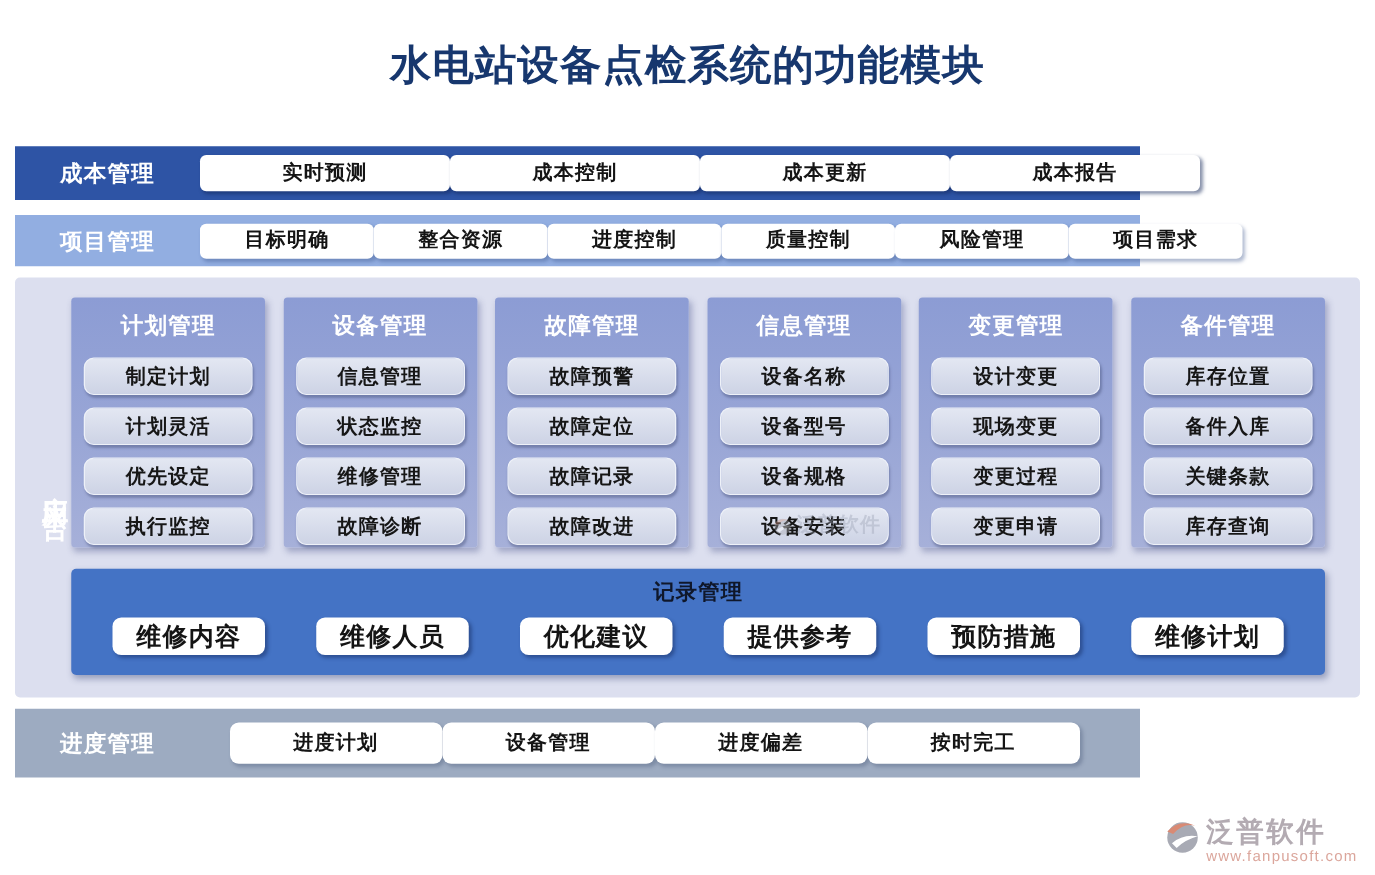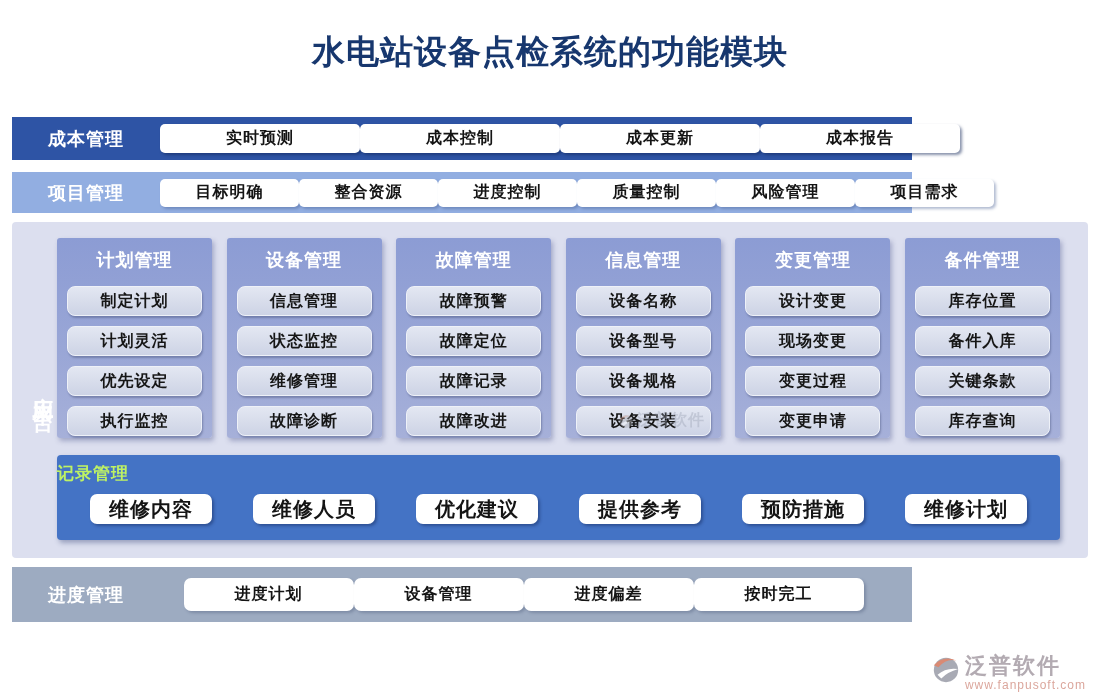--- a/index.html
+++ b/index.html
@@ -49,21 +49,21 @@
   .col-btn{
     width:135px;height:30px;margin-top:10px;border-radius:8px;cursor:pointer;
     background:linear-gradient(180deg,#e3e7f2 0%,#cdd3e5 100%);
     border:1px solid #eef1f8;box-shadow:1px 2px 2px rgba(60,70,110,0.4);
     font-family:inherit;font-size:16px;font-weight:600;color:#161616;letter-spacing:1px;
   }
   .record-bar{
     position:absolute;left:45px;top:233px;width:1003px;height:85px;
     background:#4473c5;border-radius:4px;box-shadow:2px 3px 5px rgba(70,85,130,0.45);
   }
-  .record-title{text-align:left;color:#bef264;font-size:17px;font-weight:700;margin-top:7px;letter-spacing:1px;}
+  .record-title{text-align:center;color:#0f172a;font-size:17px;font-weight:700;margin-top:7px;letter-spacing:1px;}
   .record-buttons{display:flex;justify-content:space-between;padding:9px 33px 0 33px;}
   .record-bar .pill{width:122px;height:30px;border-radius:7px;font-size:20px;box-shadow:2px 2px 3px rgba(20,40,90,0.45);}
   
   .wm-center{
     position:absolute;left:606px;top:188px;display:flex;align-items:center;gap:3px;
     opacity:0.4;filter:grayscale(25%);pointer-events:none;
   }
   .wm-center .wm-brand{font-size:16px;color:#9aa3bb;font-weight:700;letter-spacing:1px;}
   .wm-corner{
     position:absolute;right:14px;bottom:8px;display:flex;align-items:flex-start;gap:4px;

